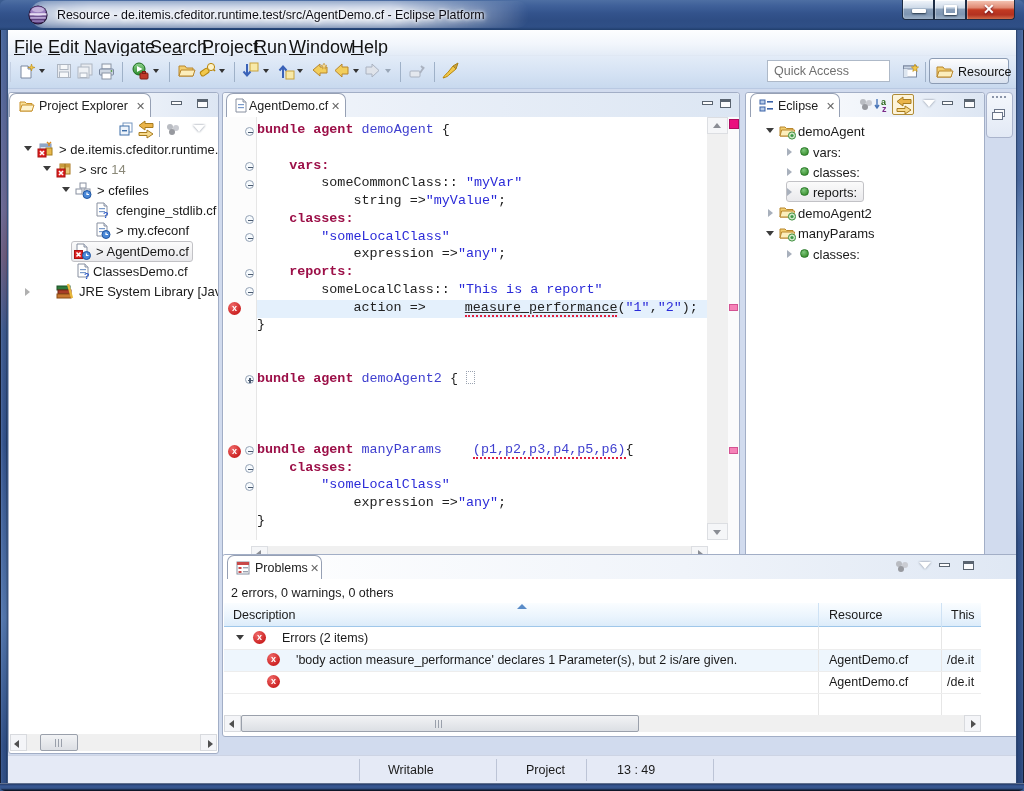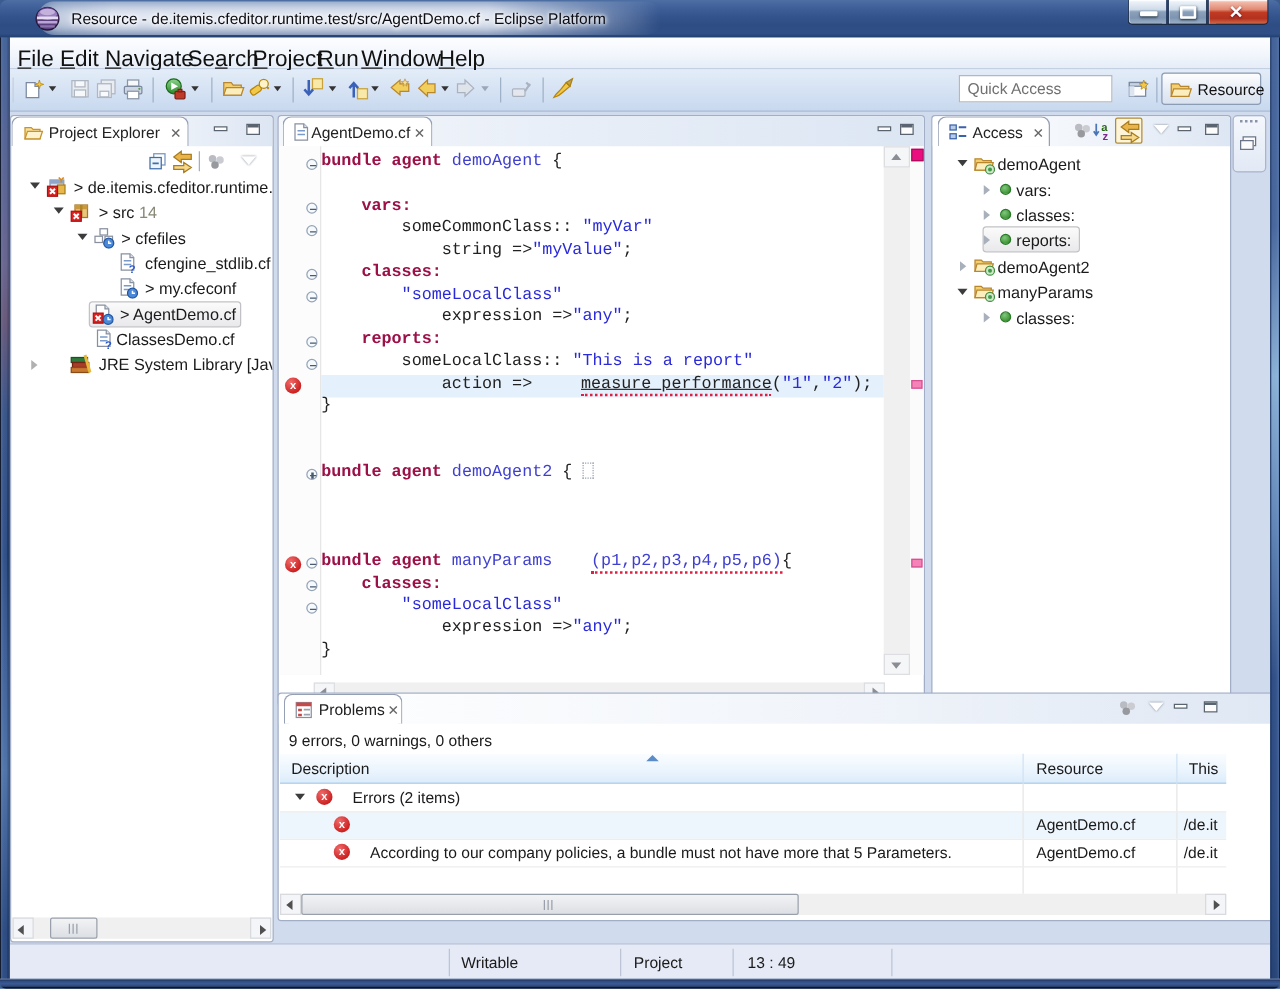--- a/index.html
+++ b/index.html
@@ -82,21 +82,21 @@
 .lnk { text-decoration:underline; text-decoration-color:#333; }
 
 .fold { position:absolute; left:22px; width:9px; height:9px; border:1px solid #95a3b6; border-radius:50%; background:#f6fafd; }
 .fold i { position:absolute; left:1.6px; top:3.6px; width:5px; height:1.4px; background:#4a5a70; }
 .fold b { position:absolute; left:3.4px; top:1.8px; width:1.4px; height:5px; background:#4a5a70; }
 
 
 .errcirc { position:absolute; border-radius:50%; background:radial-gradient(circle at 35% 30%,#f06a6a,#cc2222 70%); color:#fff; font-weight:bold; text-align:center; }
 
 #statusbar { left:8px; top:755px; width:1008px; height:28px; background:#e5eaf6; border-top:1px solid #cdd4e4; }
-#statusbar span { position:absolute; top:7px; font-size:12.5px; color:#1a1a1a; }
+#statusbar span { position:absolute; top:7px; font-size:12.5px; color:#1a1a1a;margin-left:19px; }
 .stsep { position:absolute; top:3px; width:1px; height:22px; background:#bcc4d6; }
 </style>
 </head>
 <body>
 <div id="titlebar" class="abs">
     <div class="sheen abs"></div>
   </div>
 <div id="titletext" class="abs">Resource - de.itemis.cfeditor.runtime.test/src/AgentDemo.cf - Eclipse Platform</div>
 
 <svg class="abs" style="left:28px;top:5px" width="20" height="20" viewBox="0 0 20 20">
@@ -465,21 +465,21 @@
 
 <div class="panel" style="left:745px;top:92px;width:240px;height:471px;overflow:hidden">
   <div class="tabstrip"></div>
   <div class="tab" style="left:4px;width:90px">
     <svg style="position:absolute;left:8px;top:5px" width="15" height="14" viewBox="0 0 15 14">
       <rect x="1" y="1" width="5" height="4" fill="#b8cce8" stroke="#3a62a8"></rect>
       <rect x="1" y="8" width="5" height="4" fill="#b8cce8" stroke="#3a62a8"></rect>
       <rect x="8" y="2" width="6" height="1.6" fill="#3a62a8"></rect>
       <rect x="8" y="9" width="6" height="1.6" fill="#3a62a8"></rect>
     </svg>
-    <span class="tx" style="left:27px">Access</span>
+    <span class="tx" style="left:27px">Eclipse</span>
     <span class="tclose" style="left:75px">✕</span>
   </div>
   <svg style="position:absolute;left:112px;top:5px" width="16" height="14" viewBox="0 0 16 14">
     <circle cx="5" cy="4" r="3" fill="#b9bcc2"></circle>
       <circle cx="11" cy="5" r="3" fill="#caccd2"></circle>
       <circle cx="7" cy="9" r="3" fill="#97999f"></circle>
   </svg>
   <svg style="position:absolute;left:128px;top:4px" width="16" height="16" viewBox="0 0 16 16">
     <path d="M3 2 L3 11 M1 8 L3 11 L5 8" stroke="#4a76b8" stroke-width="1.4" fill="none"></path>
     <text x="7" y="8" font-size="9" font-weight="bold" fill="#2a6818" font-family="Liberation Sans">a</text>
@@ -561,44 +561,44 @@
   <svg style="position:absolute;left:671px;top:5px" width="16" height="14" viewBox="0 0 16 14">
     <circle cx="5" cy="4" r="3" fill="#b9bcc2"></circle>
       <circle cx="11" cy="5" r="3" fill="#caccd2"></circle>
       <circle cx="7" cy="9" r="3" fill="#97999f"></circle>
   </svg>
   <div style="position:absolute;left:696px;top:7px;width:0;height:0;border-left:6px solid transparent;border-right:6px solid transparent;border-top:7px solid #fff;filter:drop-shadow(0 0 1px #7a8494)"></div>
   <div class="minbtn" style="left:716px;top:8px"></div>
   <div class="minmax" style="left:740px;top:6px">
       <div style="position:absolute;left:0;top:0;width:9px;height:2px;background:#5a6470"></div>
     </div>
-  <div style="position:absolute;left:8px;top:31px;font-size:12.5px;color:#1a1a1a">9 errors, 0 warnings, 0 others</div>
+  <div style="position:absolute;left:8px;top:31px;font-size:12.5px;color:#1a1a1a">2 errors, 0 warnings, 0 others</div>
 
   <div style="position:absolute;left:1px;top:48px;width:757px;height:24px;background:linear-gradient(180deg,#fafdff 0%,#eaf4fd 60%,#dcecfa 100%);border-bottom:1px solid #9fc7ea">
     <span style="position:absolute;left:9px;top:5px;font-size:12.5px;color:#1a1a1a">Description</span>
     <div style="position:absolute;left:293px;top:1px;width:0;height:0;border-left:5px solid transparent;border-right:5px solid transparent;border-bottom:5px solid #5a8cc8"></div>
     <div style="position:absolute;left:594px;top:0;width:1px;height:24px;background:#cfe2f4"></div>
     <span style="position:absolute;left:605px;top:5px;font-size:12.5px;color:#1a1a1a">Resource</span>
     <div style="position:absolute;left:717px;top:0;width:1px;height:24px;background:#cfe2f4"></div>
     <span style="position:absolute;left:727px;top:5px;font-size:12.5px;color:#1a1a1a">This</span>
   </div>
 
   <div style="position:absolute;left:1px;top:72px;width:757px;height:22px">
     <div class="arrow-open" style="left:12px;top:8px"></div>
     <div class="errcirc" style="left:29px;top:4px;width:13px;height:13px;font-size:9px;line-height:13px">x</div>
     <span style="position:absolute;left:58px;top:4px;font-size:12.5px;color:#1a1a1a">Errors (2 items)</span>
   </div>
   <div style="position:absolute;left:1px;top:94px;width:757px;height:22px;background:#eef6fd">
     <div class="errcirc" style="left:43px;top:4px;width:13px;height:13px;font-size:9px;line-height:13px">x</div>
+    <span style="position:absolute;left:72px;top:4px;font-size:12.5px;color:#1a1a1a">'body action measure_performance' declares 1 Parameter(s), but 2 is/are given.</span>
     <span style="position:absolute;left:605px;top:4px;font-size:12.5px;color:#1a1a1a">AgentDemo.cf</span>
     <span style="position:absolute;left:723px;top:4px;font-size:12.5px;color:#1a1a1a">/de.it</span>
   </div>
   <div style="position:absolute;left:1px;top:116px;width:757px;height:22px">
     <div class="errcirc" style="left:43px;top:4px;width:13px;height:13px;font-size:9px;line-height:13px">x</div>
-    <span style="position:absolute;left:72px;top:4px;font-size:12.5px;color:#1a1a1a">According to our company policies, a bundle must not have more that 5 Parameters.</span>
     <span style="position:absolute;left:605px;top:4px;font-size:12.5px;color:#1a1a1a">AgentDemo.cf</span>
     <span style="position:absolute;left:723px;top:4px;font-size:12.5px;color:#1a1a1a">/de.it</span>
   </div>
   <div style="position:absolute;left:595px;top:72px;width:1px;height:88px;background:#e6e6e6"></div>
   <div style="position:absolute;left:718px;top:72px;width:1px;height:88px;background:#e6e6e6"></div>
   <div style="position:absolute;left:1px;top:94px;width:757px;height:1px;background:#ededed"></div>
   <div style="position:absolute;left:1px;top:116px;width:757px;height:1px;background:#ededed"></div>
   <div style="position:absolute;left:1px;top:138px;width:757px;height:1px;background:#ededed"></div>
 
   <div style="position:absolute;left:1px;top:160px;width:757px;height:17px;background:#f0f0f0">

